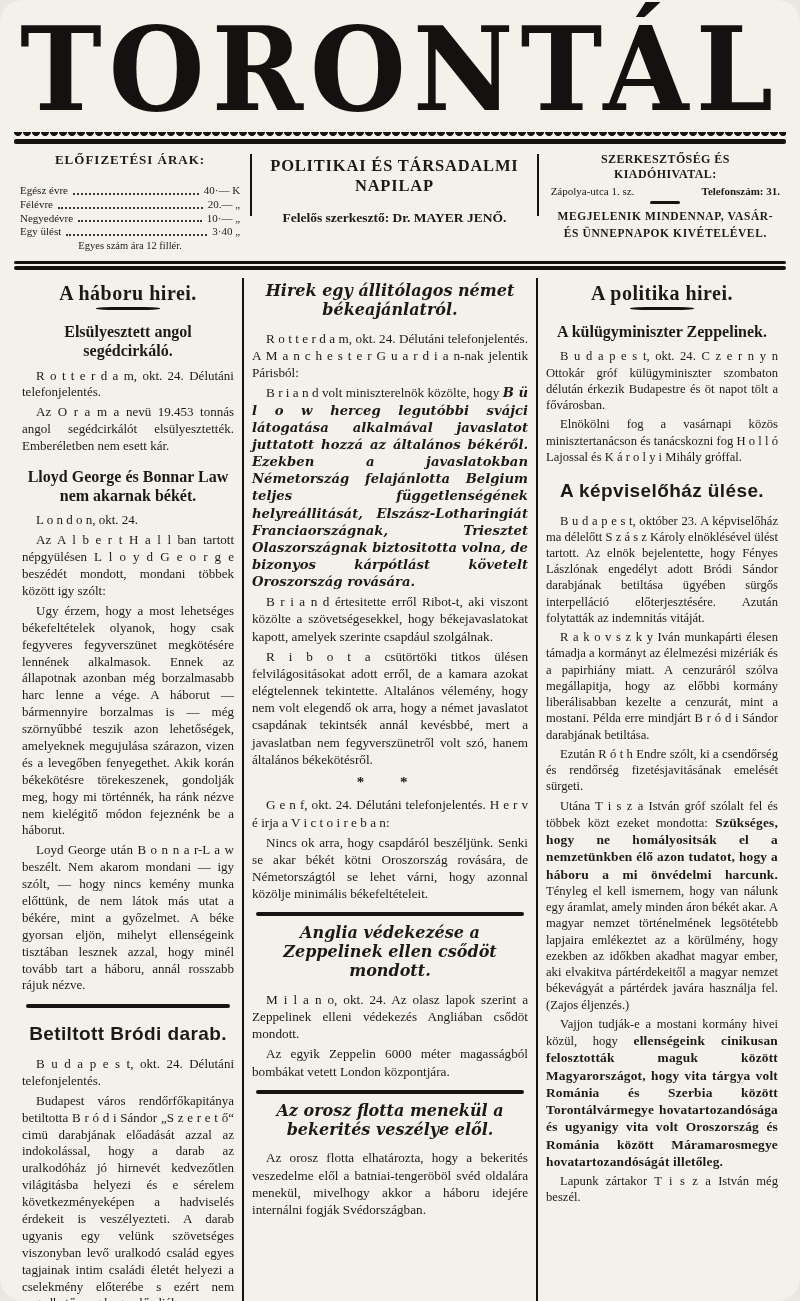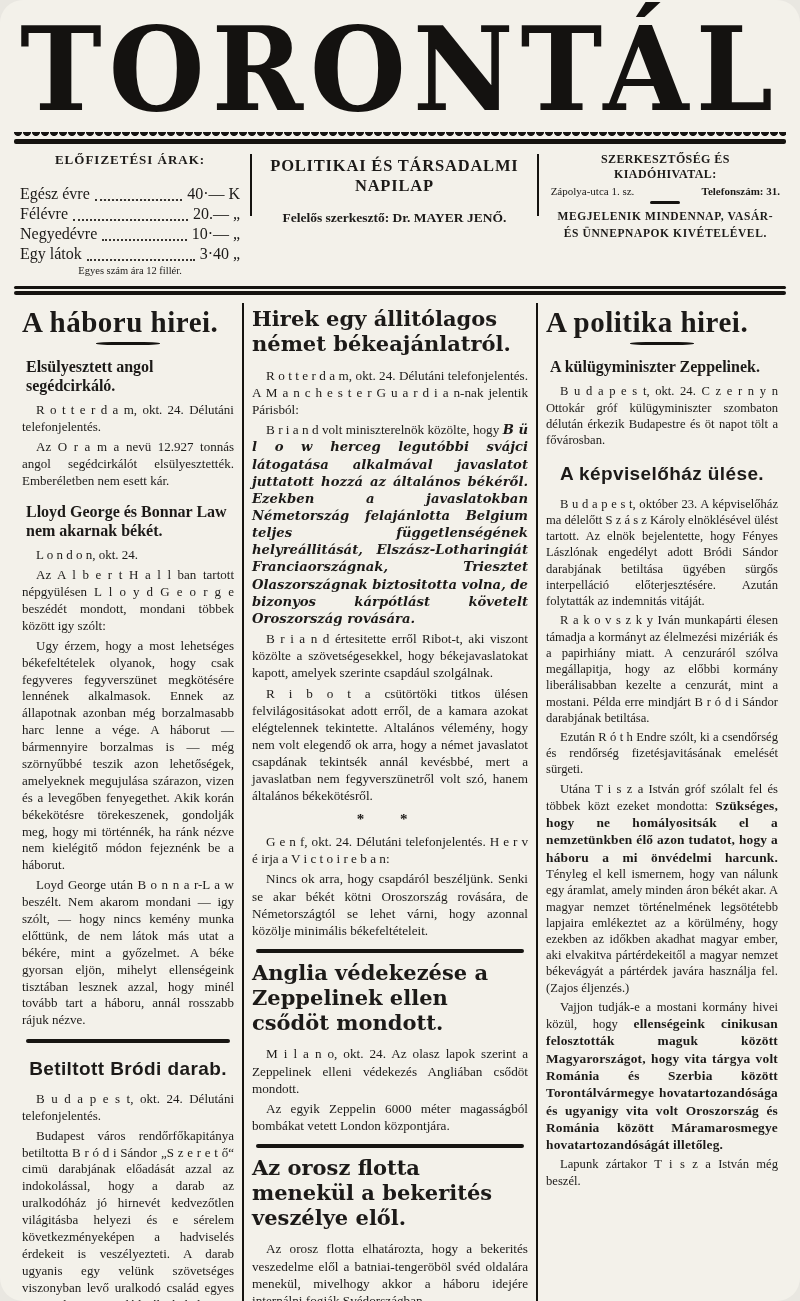--- a/index.html
+++ b/index.html
@@ -15,21 +15,21 @@
   .rule{background:#151310;border-radius:2px;}
   .rule-5{height:5px;margin-top:1px;}
   .rule-3{height:3px;margin:4px 0 0 0;}
   .rule-4{height:4px;margin:2px 0 0 0;}
   
   .info-row{display:grid;grid-template-columns:1fr 2px 1.18fr 2px 1.05fr;gap:0 10px;
         align-items:start;padding:8px 2px 6px 2px;}
   .vrule{width:2px;background:#151310;height:62px;margin-top:2px;}
   .info-left{padding-left:4px;}
   .info-title{font-weight:bold;font-size:13px;letter-spacing:1px;text-align:center;margin-bottom:16px;}
-  .price-row{display:flex;align-items:flex-end;font-size:16px;line-height:1.25;}
+  .price-row{display:flex;align-items:flex-end;font-size:11px;line-height:1.25;}
   .price-label{white-space:nowrap;}
   .dots{flex:1;border-bottom:2px dotted #3a3733;margin:0 5px 3px 5px;}
   .price-value{white-space:nowrap;}
   .price-note{font-size:10.5px;text-align:center;margin-top:1px;}
   .info-center{text-align:center;padding-top:4px;}
   .paper-type{font-weight:bold;font-size:16.5px;letter-spacing:0.8px;}
   .editor{font-weight:bold;font-size:13.5px;margin-top:14px;}
   .info-right{text-align:center;padding-right:2px;}
   .office-title{font-weight:bold;font-size:12px;letter-spacing:0.4px;}
   .office-line2{display:flex;justify-content:space-between;font-size:11px;margin-top:3px;padding:0 2px;}
@@ -42,28 +42,28 @@
   .date-center{flex:1.3;text-align:center;}
   .date-right{flex:1;text-align:right;}
   
   .columns{display:grid;grid-template-columns:228px 2px 292px 2px 1fr;height:980px;margin-top:2px;}
   .colrule{width:2px;background:#151310;margin-top:6px;}
   .col{padding:6px 8px 0 8px;box-sizing:border-box;}
   .col-1{font-size:13px;line-height:1.3;}
   .col-2{font-size:13.2px;line-height:1.3;}
   .col-3{font-size:12.6px;line-height:1.29;}
   p{margin:0 0 3px 0;text-align:justify;text-indent:14px;hyphens:auto;}
-  .section-title{font-family:"Liberation Serif",serif;font-weight:bold;text-align:left;
-        font-size:29px;letter-spacing:0.5px;margin:4px 0 0 0;line-height:1.1;}
+  .section-title{font-family:"Liberation Serif",serif;font-weight:bold;text-align:center;
+        font-size:20px;letter-spacing:0.5px;margin:4px 0 0 0;line-height:1.1;}
   .title-flourish{width:64px;height:3px;background:#151310;margin:3px auto 12px auto;border-radius:40%;}
-  .subhead-serif{font-weight:bold;font-size:16px;text-align:left;margin:12px 4px 7px 4px;line-height:1.2;}
+  .subhead-serif{font-weight:bold;font-size:16px;text-align:center;margin:12px 4px 7px 4px;line-height:1.2;}
   .subhead-sans{font-family:"Liberation Sans",sans-serif;font-weight:bold;font-size:19px;
         text-align:center;margin:14px 0 9px 0;letter-spacing:0.4px;}
-  .head-italic{font-family:"DejaVu Serif",serif;font-weight:bold;font-size:21px;
-        text-align:left;line-height:1.18;margin:4px 0 10px 0;}
+  .head-italic{font-family:"DejaVu Serif",serif;font-style:italic;font-weight:bold;font-size:16px;
+        text-align:center;line-height:1.18;margin:4px 0 10px 0;}
   .art-rule{height:4px;background:#171512;margin:10px 4px 8px 4px;border-radius:3px;}
   .star-sep{text-align:center;letter-spacing:16px;font-size:15px;font-weight:bold;margin:5px 0 4px 0;text-indent:0;}
   .bi{font-weight:bold;font-style:italic;font-family:"DejaVu Serif",serif;}
   .b-lg{font-weight:bold;font-size:13.4px;letter-spacing:0.2px;}
 </style>
 </head>
 <body>
 
 <div class="page">
 
@@ -86,21 +86,21 @@
           <span class="price-label">Félévre</span>
           <span class="dots"></span>
           <span class="price-value">20.— „</span>
         </div>
         <div class="price-row">
           <span class="price-label">Negyedévre</span>
           <span class="dots"></span>
           <span class="price-value">10·— „</span>
         </div>
         <div class="price-row">
-          <span class="price-label">Egy látok</span>
+          <span class="price-label">Egy ülést</span>
           <span class="dots"></span>
           <span class="price-value">3·40 „</span>
         </div>
         <div class="price-note">Egyes szám ára 12 fillér.</div>
       </div>
 
       <div class="vrule"></div>
 
       <div class="info-center">
         <div class="paper-type">POLITIKAI ÉS TÁRSADALMI NAPILAP</div>
@@ -127,21 +127,21 @@
   </header>
 
   <main class="columns">
 
     <section class="col col-1">
       <h1 class="section-title">A háboru hirei.</h1>
       <div class="title-flourish"></div>
 
       <h3 class="subhead-serif">Elsülyesztett angol segédcirkáló.</h3>
       <p>R o t t e r d a m,  okt.  24.  Délutáni telefonjelentés.</p>
-      <p>Az  O r a m a  nevü 12.927 tonnás angol segédcirkálót elsülyesztették. Emberéletben nem esett kár.</p>
+      <p>Az  O r a m a  nevü 19.453 tonnás angol segédcirkálót elsülyesztették. Emberéletben nem esett kár.</p>
 
       <h3 class="subhead-serif">Lloyd George és Bonnar Law nem akarnak békét.</h3>
       <p>L o n d o n,  okt.  24.</p>
       <p>Az  A l b e r t  H a l l ban tartott népgyülésen  L l o y d  G e o r g e  beszédét mondott, mondani többek között igy szólt:</p>
       <p>Ugy érzem, hogy a most lehetséges békefeltételek olyanok, hogy csak fegyveres fegyverszünet megkötésére lennének alkalmasok. Ennek az állapotnak azonban még borzalmasabb harc lenne a vége. A háborut — bármennyire borzalmas is — még szörnyűbbé teszik azon lehetőségek, amelyeknek megujulása szárazon, vizen és a levegőben fenyegethet. Akik korán békekötésre törekeszenek, gondolják meg, hogy mi történnék, ha ránk nézve nem kielégitő módon fejeznénk be a háborut.</p>
       <p>Loyd George után  B o n n a r-L a w  beszélt. Nem akarom mondani — igy szólt, — hogy nincs kemény munka előttünk, de nem látok más utat a békére, mint a győzelmet. A béke gyorsan eljön, mihelyt ellenségeink tisztában lesznek azzal, hogy minél tovább tart a háboru, annál rosszabb rájuk nézve.</p>
 
       <div class="art-rule"></div>
 
       <h2 class="subhead-sans">Betiltott Bródi darab.</h2>
@@ -178,20 +178,21 @@
     </section>
 
     <div class="colrule"></div>
 
     <section class="col col-3">
       <h1 class="section-title">A politika hirei.</h1>
       <div class="title-flourish"></div>
 
       <h3 class="subhead-serif">A külügyminiszter Zeppelinek.</h3>
       <p>B u d a p e s t,  okt.  24.  C z e r n y n Ottokár gróf külügyminiszter szombaton délután érkezik Budapestre és öt napot tölt a fővárosban.</p>
+      <p>Elnökölni fog a vasárnapi közös minisztertanácson és tanácskozni fog H o l l ó  Lajossal és  K á r o l y i  Mihály gróffal.</p>
 
       <h2 class="subhead-sans">A képviselőház ülése.</h2>
       <p>B u d a p e s t,  október  23.  A képviselőház ma délelőtt  S z á s z  Károly elnöklésével ülést tartott. Az elnök bejelentette, hogy Fényes Lászlónak engedélyt adott Bródi Sándor darabjának betiltása ügyében sürgős interpelláció előterjesztésére. Azután folytatták az indemnitás vitáját.</p>
       <p>R a k o v s z k y  Iván munkapárti élesen támadja a kormányt az élelmezési mizériák és a papirhiány miatt. A cenzuráról szólva megállapitja, hogy az előbbi kormány liberálisabban kezelte a cenzurát, mint a mostani. Példa erre mindjárt  B r ó d i  Sándor darabjának betiltása.</p>
       <p>Ezután  R ó t h  Endre szólt, ki a csendőrség és rendőrség fizetésjavitásának emelését sürgeti.</p>
       <p>
         <span>Utána  T i s z a  István gróf szólalt fel és többek közt ezeket mondotta: </span><span class="b-lg">Szükséges, hogy ne homályositsák el a nemzetünkben élő azon tudatot, hogy a háboru a mi önvédelmi harcunk.</span><span> Tényleg el kell ismernem, hogy van nálunk egy áramlat, amely minden áron békét akar. A magyar nemzet történelmének legsötétebb lapjaira emlékeztet az a körülmény, hogy ezekben az időkben akadhat magyar ember, aki elvakitva pártérdekeitől a magyar nemzet békevágyát a pártérdek javára használja fel. (Zajos éljenzés.)</span>
       </p>
       <p>
         <span>Vajjon tudják-e a mostani kormány hivei közül, hogy </span><span class="b-lg">ellenségeink cinikusan felosztották maguk között Magyarországot, hogy vita tárgya volt Románia és Szerbia között Torontálvármegye hovatartozandósága és ugyanigy vita volt Oroszország és Románia között Máramarosmegye hovatartozandóságát illetőleg.</span>

